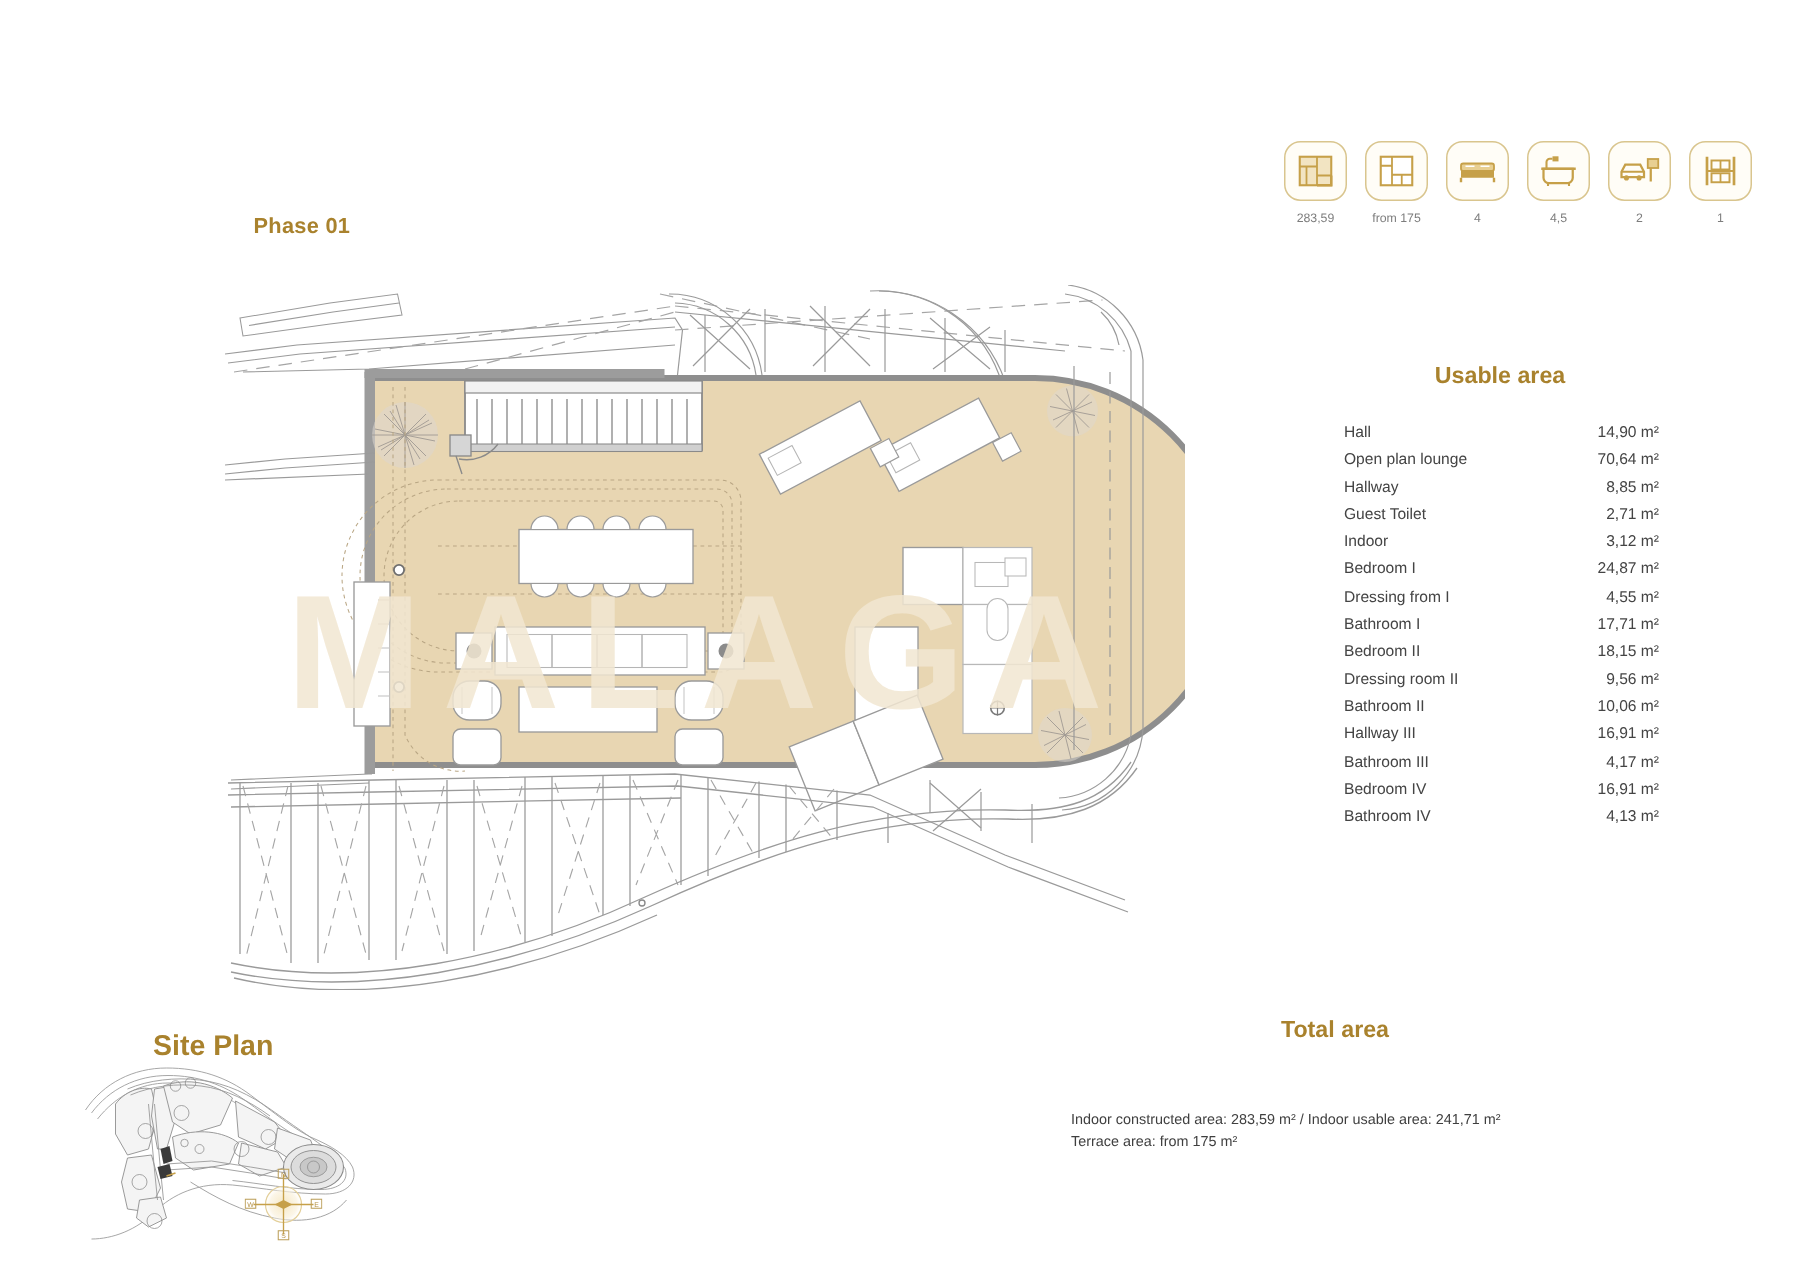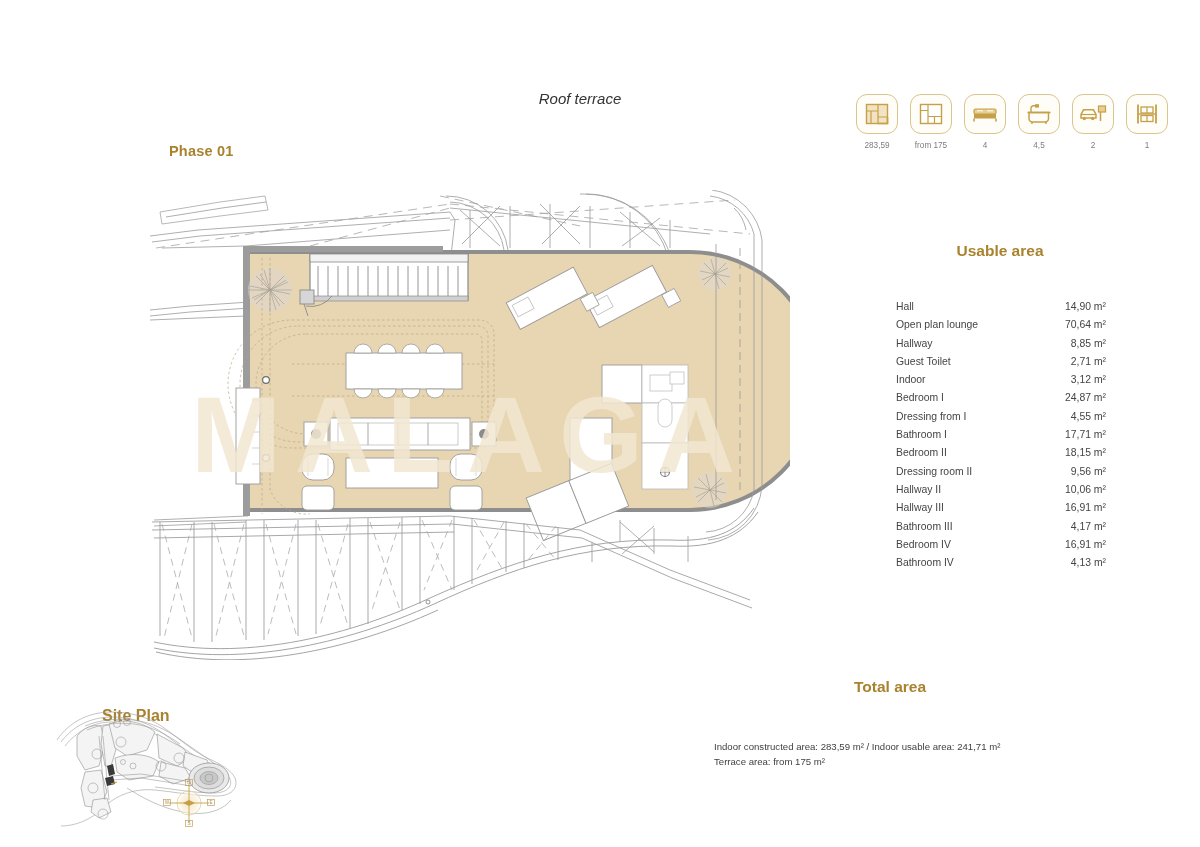--- a/index.html
+++ b/index.html
@@ -92,21 +92,21 @@
     top: 242px;
     width: 240px;
     text-align: center;
     font-size: 15.5px;
     font-weight: bold;
     color: #a9822d;
   }
   #usable-list {
     position: absolute;
     left: 896px;
-    top: 298px;
+    top: 280px;
     width: 210px;
   }
   .area-row {
     display: flex;
     justify-content: space-between;
     font-size: 10.4px;
     line-height: 18.3px;
     color: #444444;
   }
   .area-row .a-name { white-space: nowrap; }
@@ -129,22 +129,22 @@
     top: 740px;
     font-size: 9.6px;
     line-height: 14.6px;
     color: #3f3f3f;
   }
 
   
   #siteplan-title {
     position: absolute;
     left: 102px;
-    top: 707px;
-    font-size: 16px;
+    top: 687px;
+    font-size: 19px;
     font-weight: bold;
     color: #a9822d;
   }
   #siteplan-figure {
     position: absolute;
     left: 55px;
     top: 700px;
     width: 200px;
     height: 130px;
   }
@@ -181,21 +181,20 @@
     text-align: center;
     overflow: hidden;
   }
 </style>
 </head>
 <body>
 
 <div id="phase-label">Phase 01</div>
 
 <div id="title-block">
-  <div class="t-sub">Roof terrace</div>
 </div>
 
 <div id="spec-icons">
 
   <div class="spec-item">
     <div class="spec-badge">
       <svg width="24" height="22" viewBox="0 0 24 22">
         <rect x="1.5" y="1.5" width="21" height="19" fill="#f2e4c2" stroke="#c6a049" stroke-width="1.4"></rect>
         <path d="M1.5 8 H13 M13 1.5 V20.5 M13 14 H22.5 M6 8 V20.5" stroke="#c6a049" stroke-width="1.2" fill="none"></path>
         <path d="M13 20.5 L22.5 20.5 L22.5 14" stroke="#c6a049" stroke-width="1.6" fill="none"></path>
@@ -563,21 +562,21 @@
   </div>
   <div class="area-row">
     <span class="a-name">Bedroom II</span>
     <span class="a-val">18,15 m²</span>
   </div>
   <div class="area-row">
     <span class="a-name">Dressing room II</span>
     <span class="a-val">9,56 m²</span>
   </div>
   <div class="area-row">
-    <span class="a-name">Hallway II</span>
+    <span class="a-name">Bathroom II</span>
     <span class="a-val">10,06 m²</span>
   </div>
   <div class="area-row">
     <span class="a-name">Hallway III</span>
     <span class="a-val">16,91 m²</span>
   </div>
   <div class="area-row">
     <span class="a-name">Bathroom III</span>
     <span class="a-val">4,17 m²</span>
   </div>

